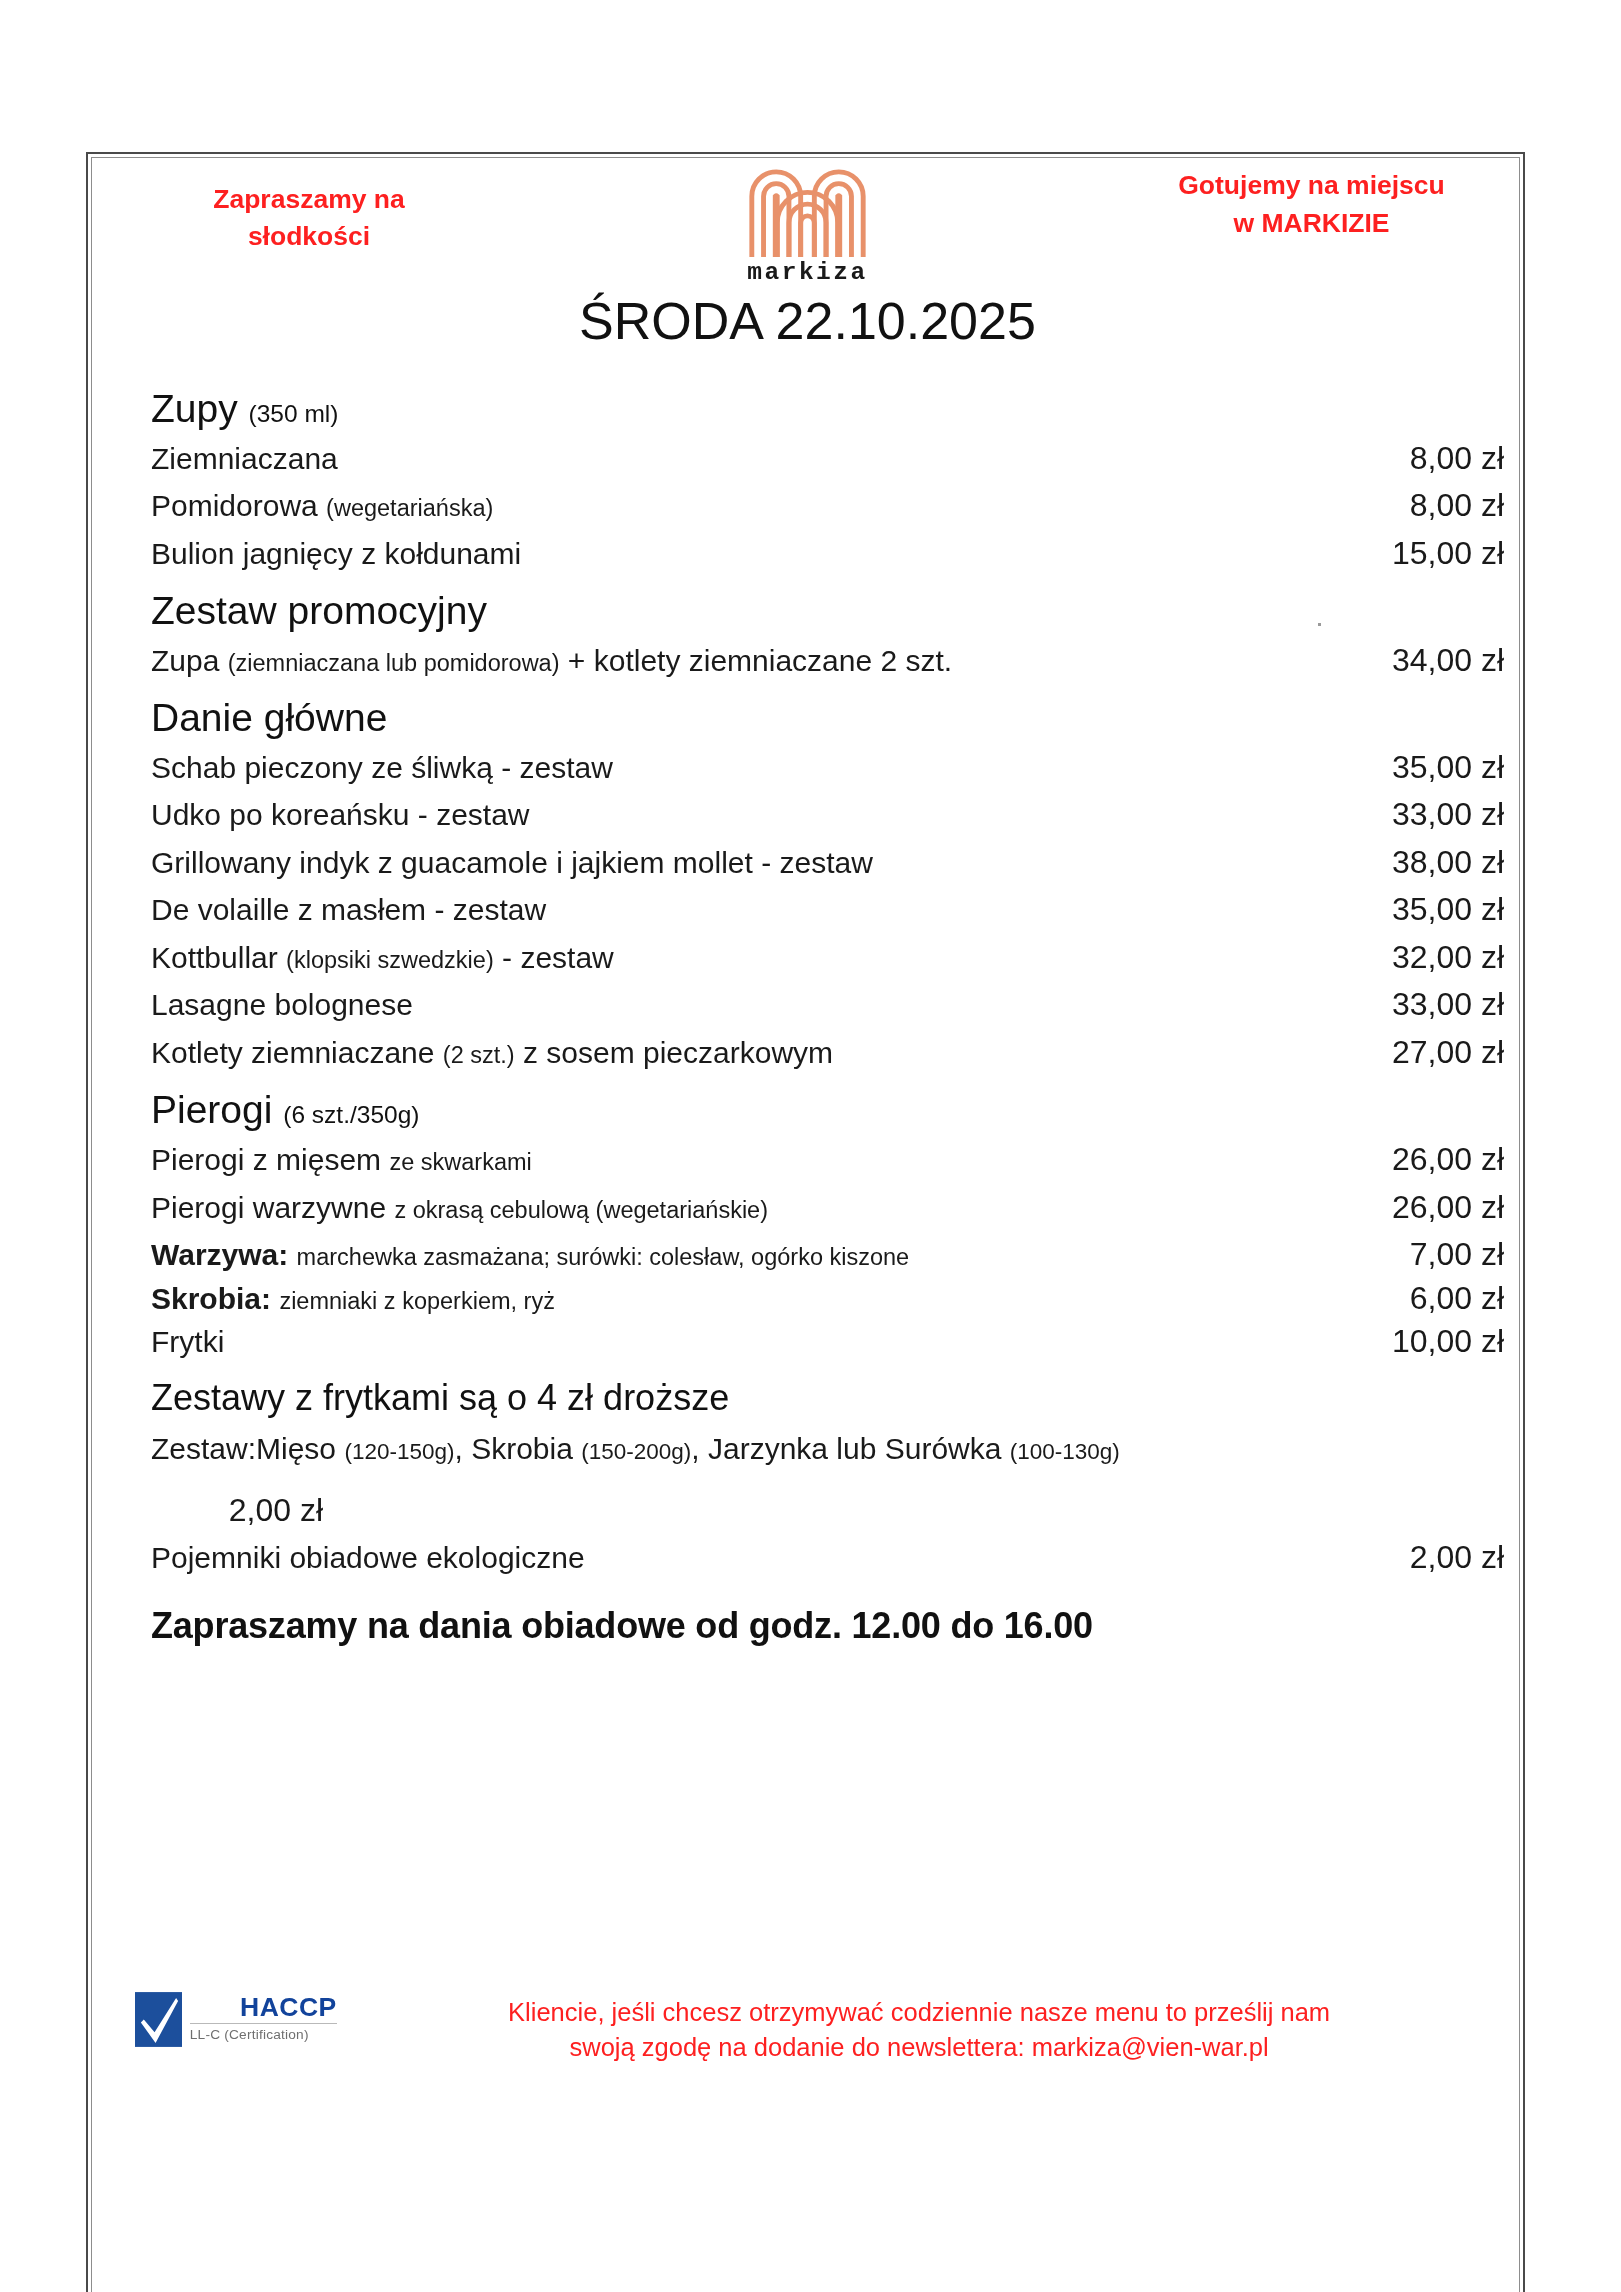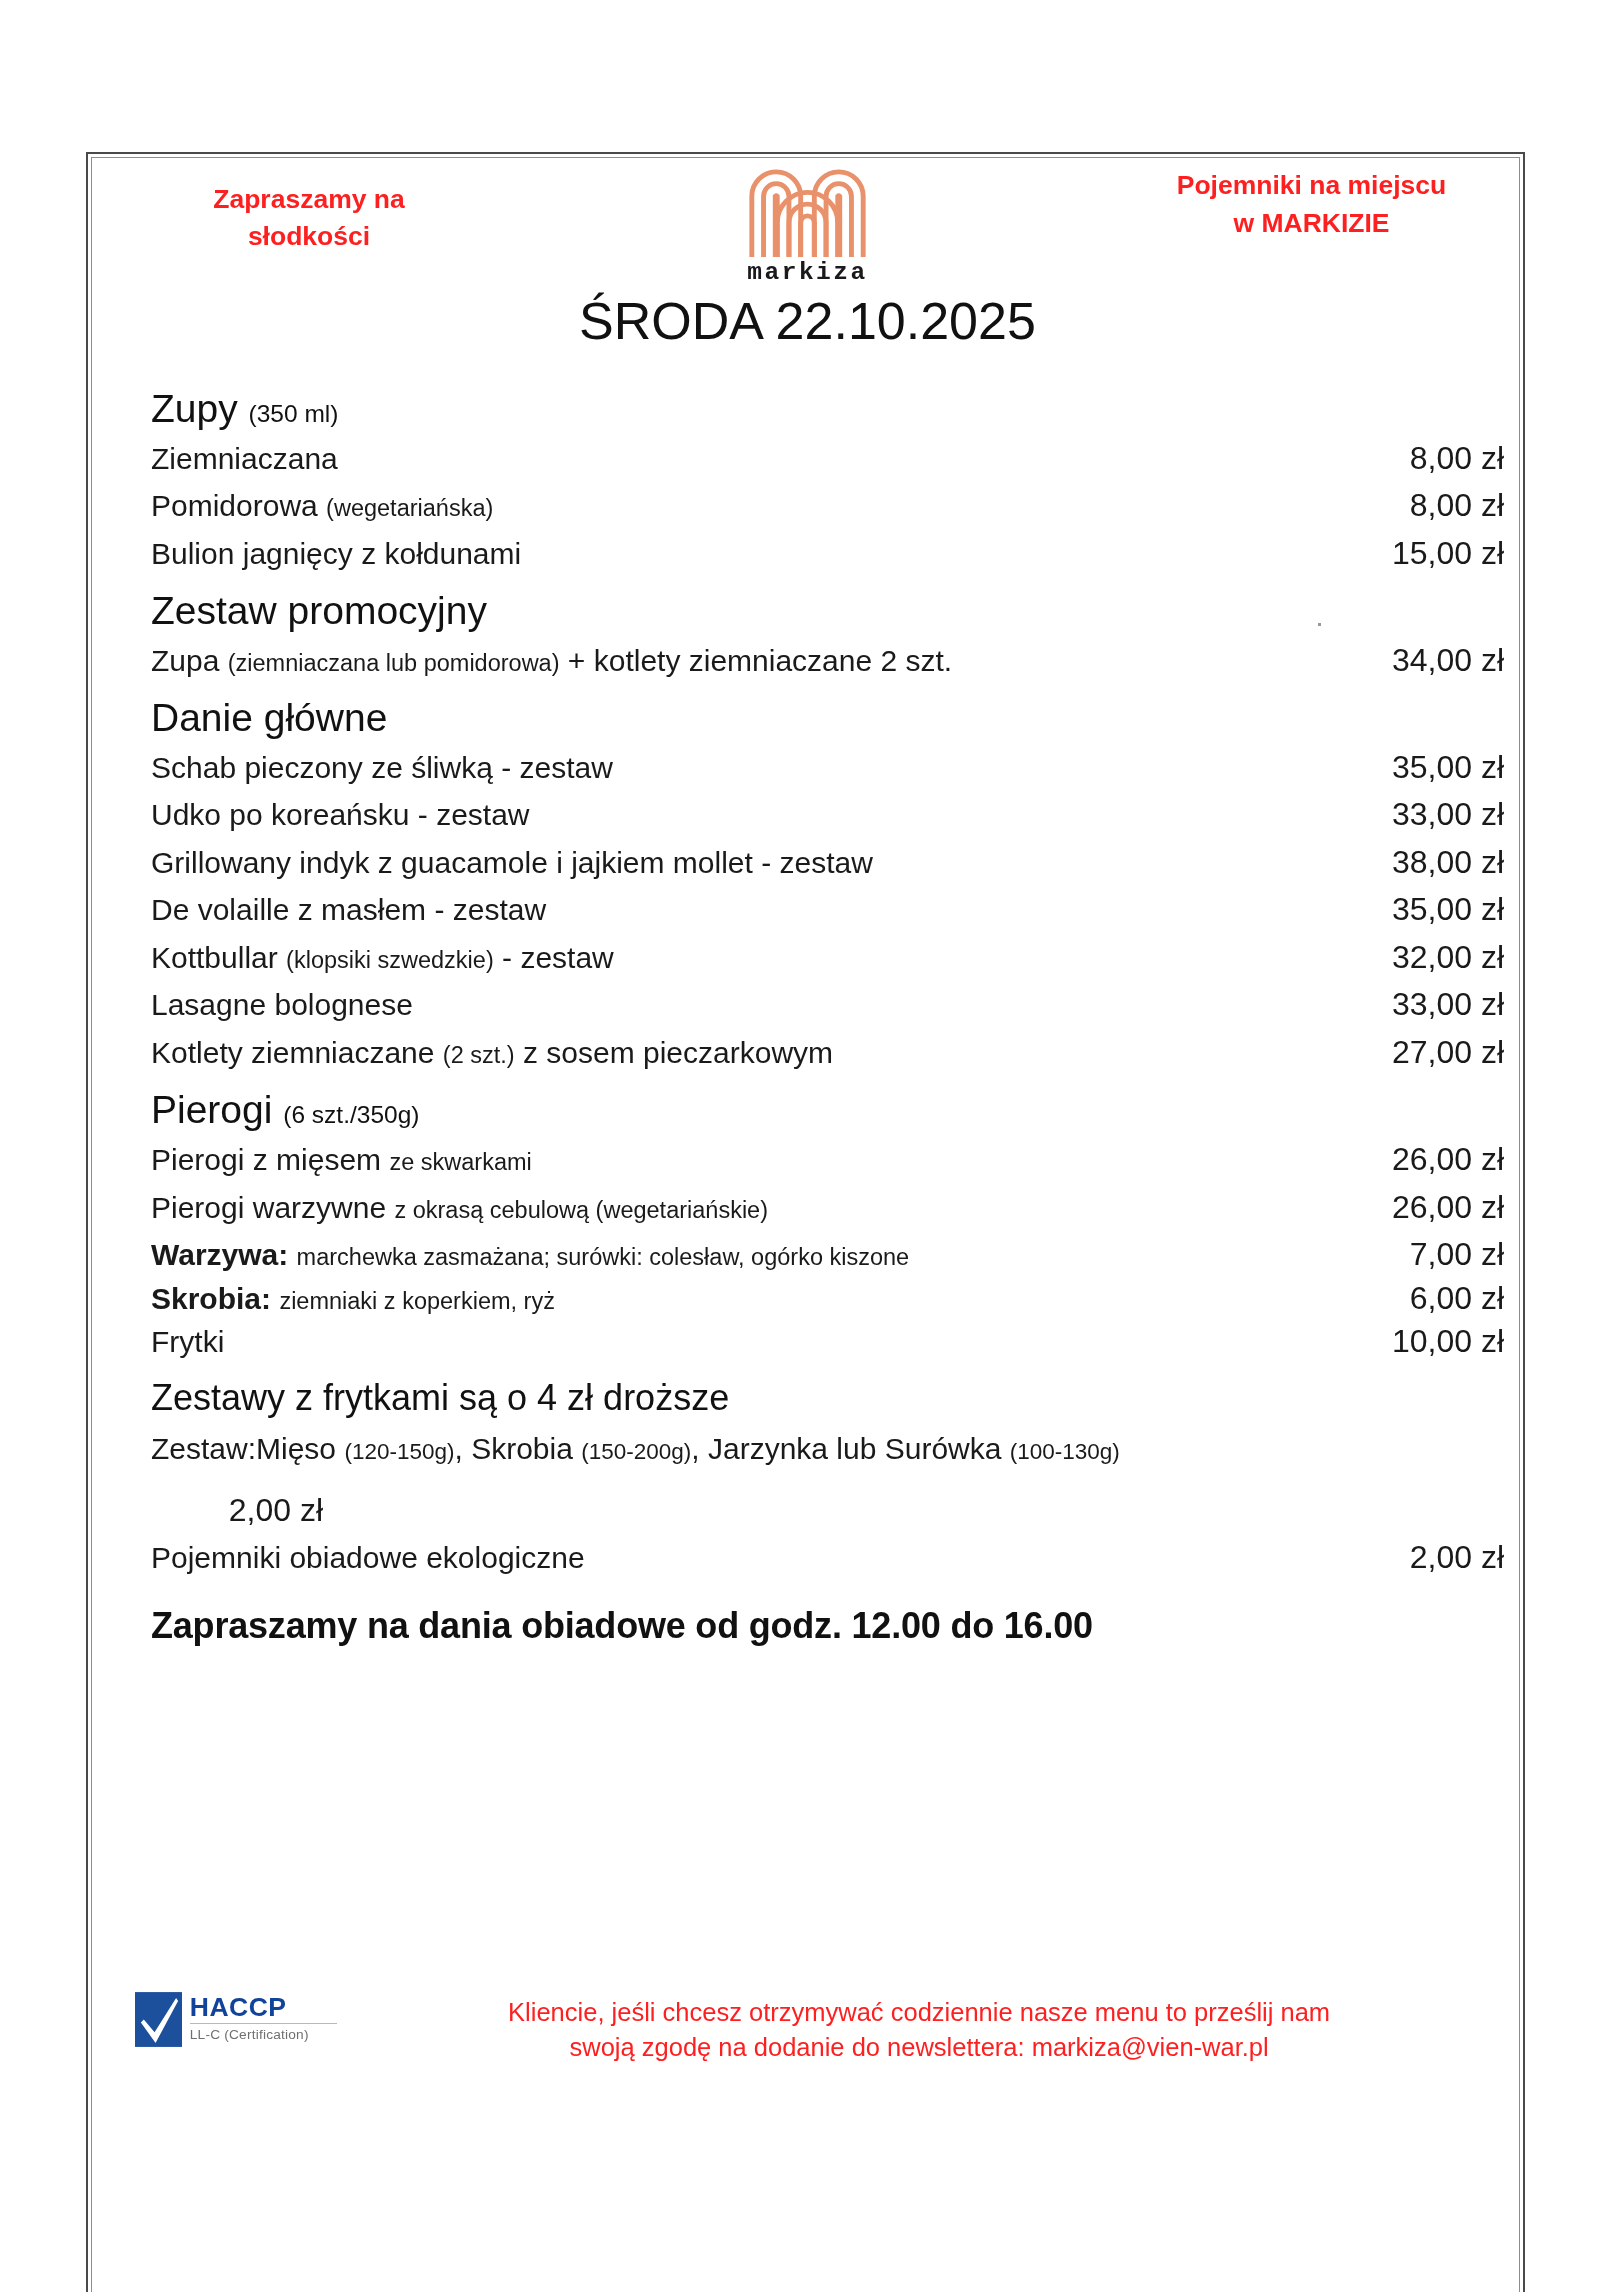--- a/index.html
+++ b/index.html
@@ -213,20 +213,21 @@
   .haccp-text {
     margin-left: 7.8px;
     padding-top: 2px;
   }
   .haccp-title {
     color: #12439b;
     font-weight: bold;
     font-size: 26.5px;
     line-height: 1;
     letter-spacing: 0.5px;
+    text-align: right;
   }
   .haccp-rule {
     height: 1px;
     background: #b9b9b9;
     margin: 2.9px 0 2.9px 0;
     width: 147px;
   }
   .haccp-sub {
     color: #6f6f6f;
     font-size: 13.7px;
@@ -279,21 +280,21 @@
             <g fill="none" stroke="#e8916a" stroke-width="5">
               <path d="M58,95 L58,60 A7,7 0 0 1 72,60 L72,95"></path>
               <path d="M46,95 L46,60 A19,19 0 0 1 84,60 L84,95"></path>
               <path d="M34,95 L34,60 A31,31 0 0 1 96,60 L96,95"></path>
             </g>
           </svg>
           <div class="logo-word">markiza</div>
         </div>
 
         <div class="promo-right">
-          <div>Pojemniki na miejscu</div>
+          <div>Gotujemy na miejscu</div>
           <div>w MARKIZIE</div>
         </div>
 
         <div class="date-line">ŚRODA 22.10.2025</div>
       </div>
 
       <div class="content">
 
         <div class="section-head">
           <span>Zupy</span>

